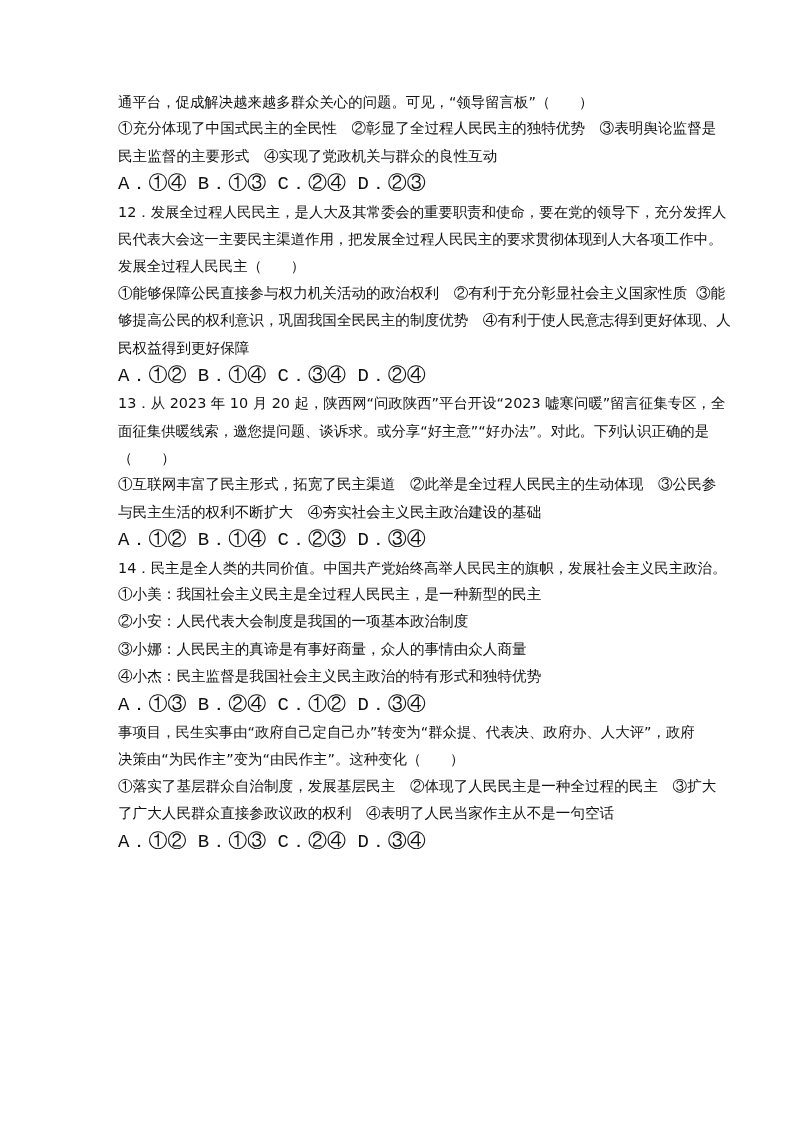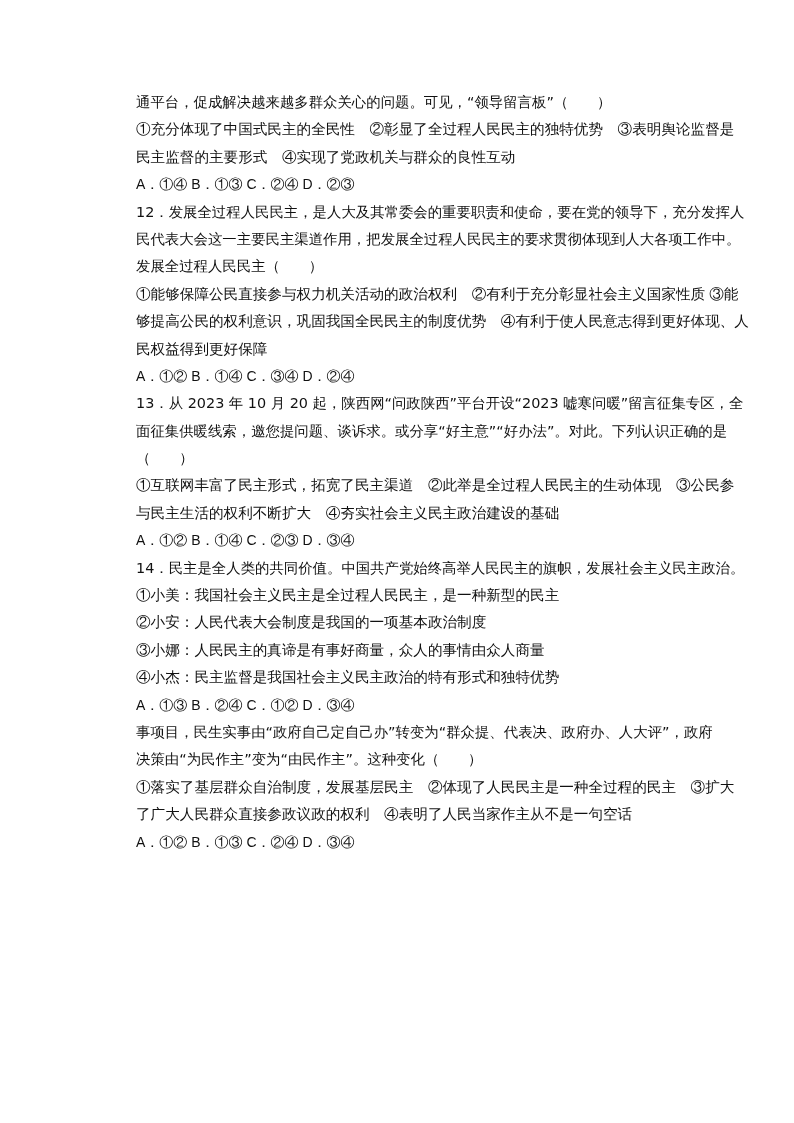--- a/index.html
+++ b/index.html
@@ -7,24 +7,24 @@
   .page {
     position: absolute;
     left: 118px;
     top: 89px;
     width: 588px;
     font-family: "DejaVu Serif", "Liberation Serif", serif;
     font-size: 14.6px;
     line-height: 27.4px;
     color: #111111;
   }
-  .line { display: block; white-space: pre; height: 27.4px; overflow: visible; margin-left: 18px; }
+  .line { display: block; white-space: pre; height: 27.4px; overflow: visible; }
   .q-stem { font-family: "DejaVu Sans", "Liberation Sans", sans-serif; font-size: 14.4px; }
-  .opt { font-family: Liberation Sans, sans-serif; }
-  .ans { font-family: Liberation Sans, sans-serif; font-size: 14px; letter-spacing: 0px; }
+  .opt { font-family: Liberation Mono, monospace; }
+  .ans { font-family: Liberation Mono, monospace; font-size: 19px; letter-spacing: 0px; }
 </style>
 </head>
 <body>
 
 <div class="page">
 
   <div>
     <span class="line q-stem">通平台，促成解决越来越多群众关心的问题。可见，“领导留言板”（　　）</span>
     <span class="line opt">①充分体现了中国式民主的全民性　②彰显了全过程人民民主的独特优势　③表明舆论监督是</span>
     <span class="line opt">民主监督的主要形式　④实现了党政机关与群众的良性互动</span>

